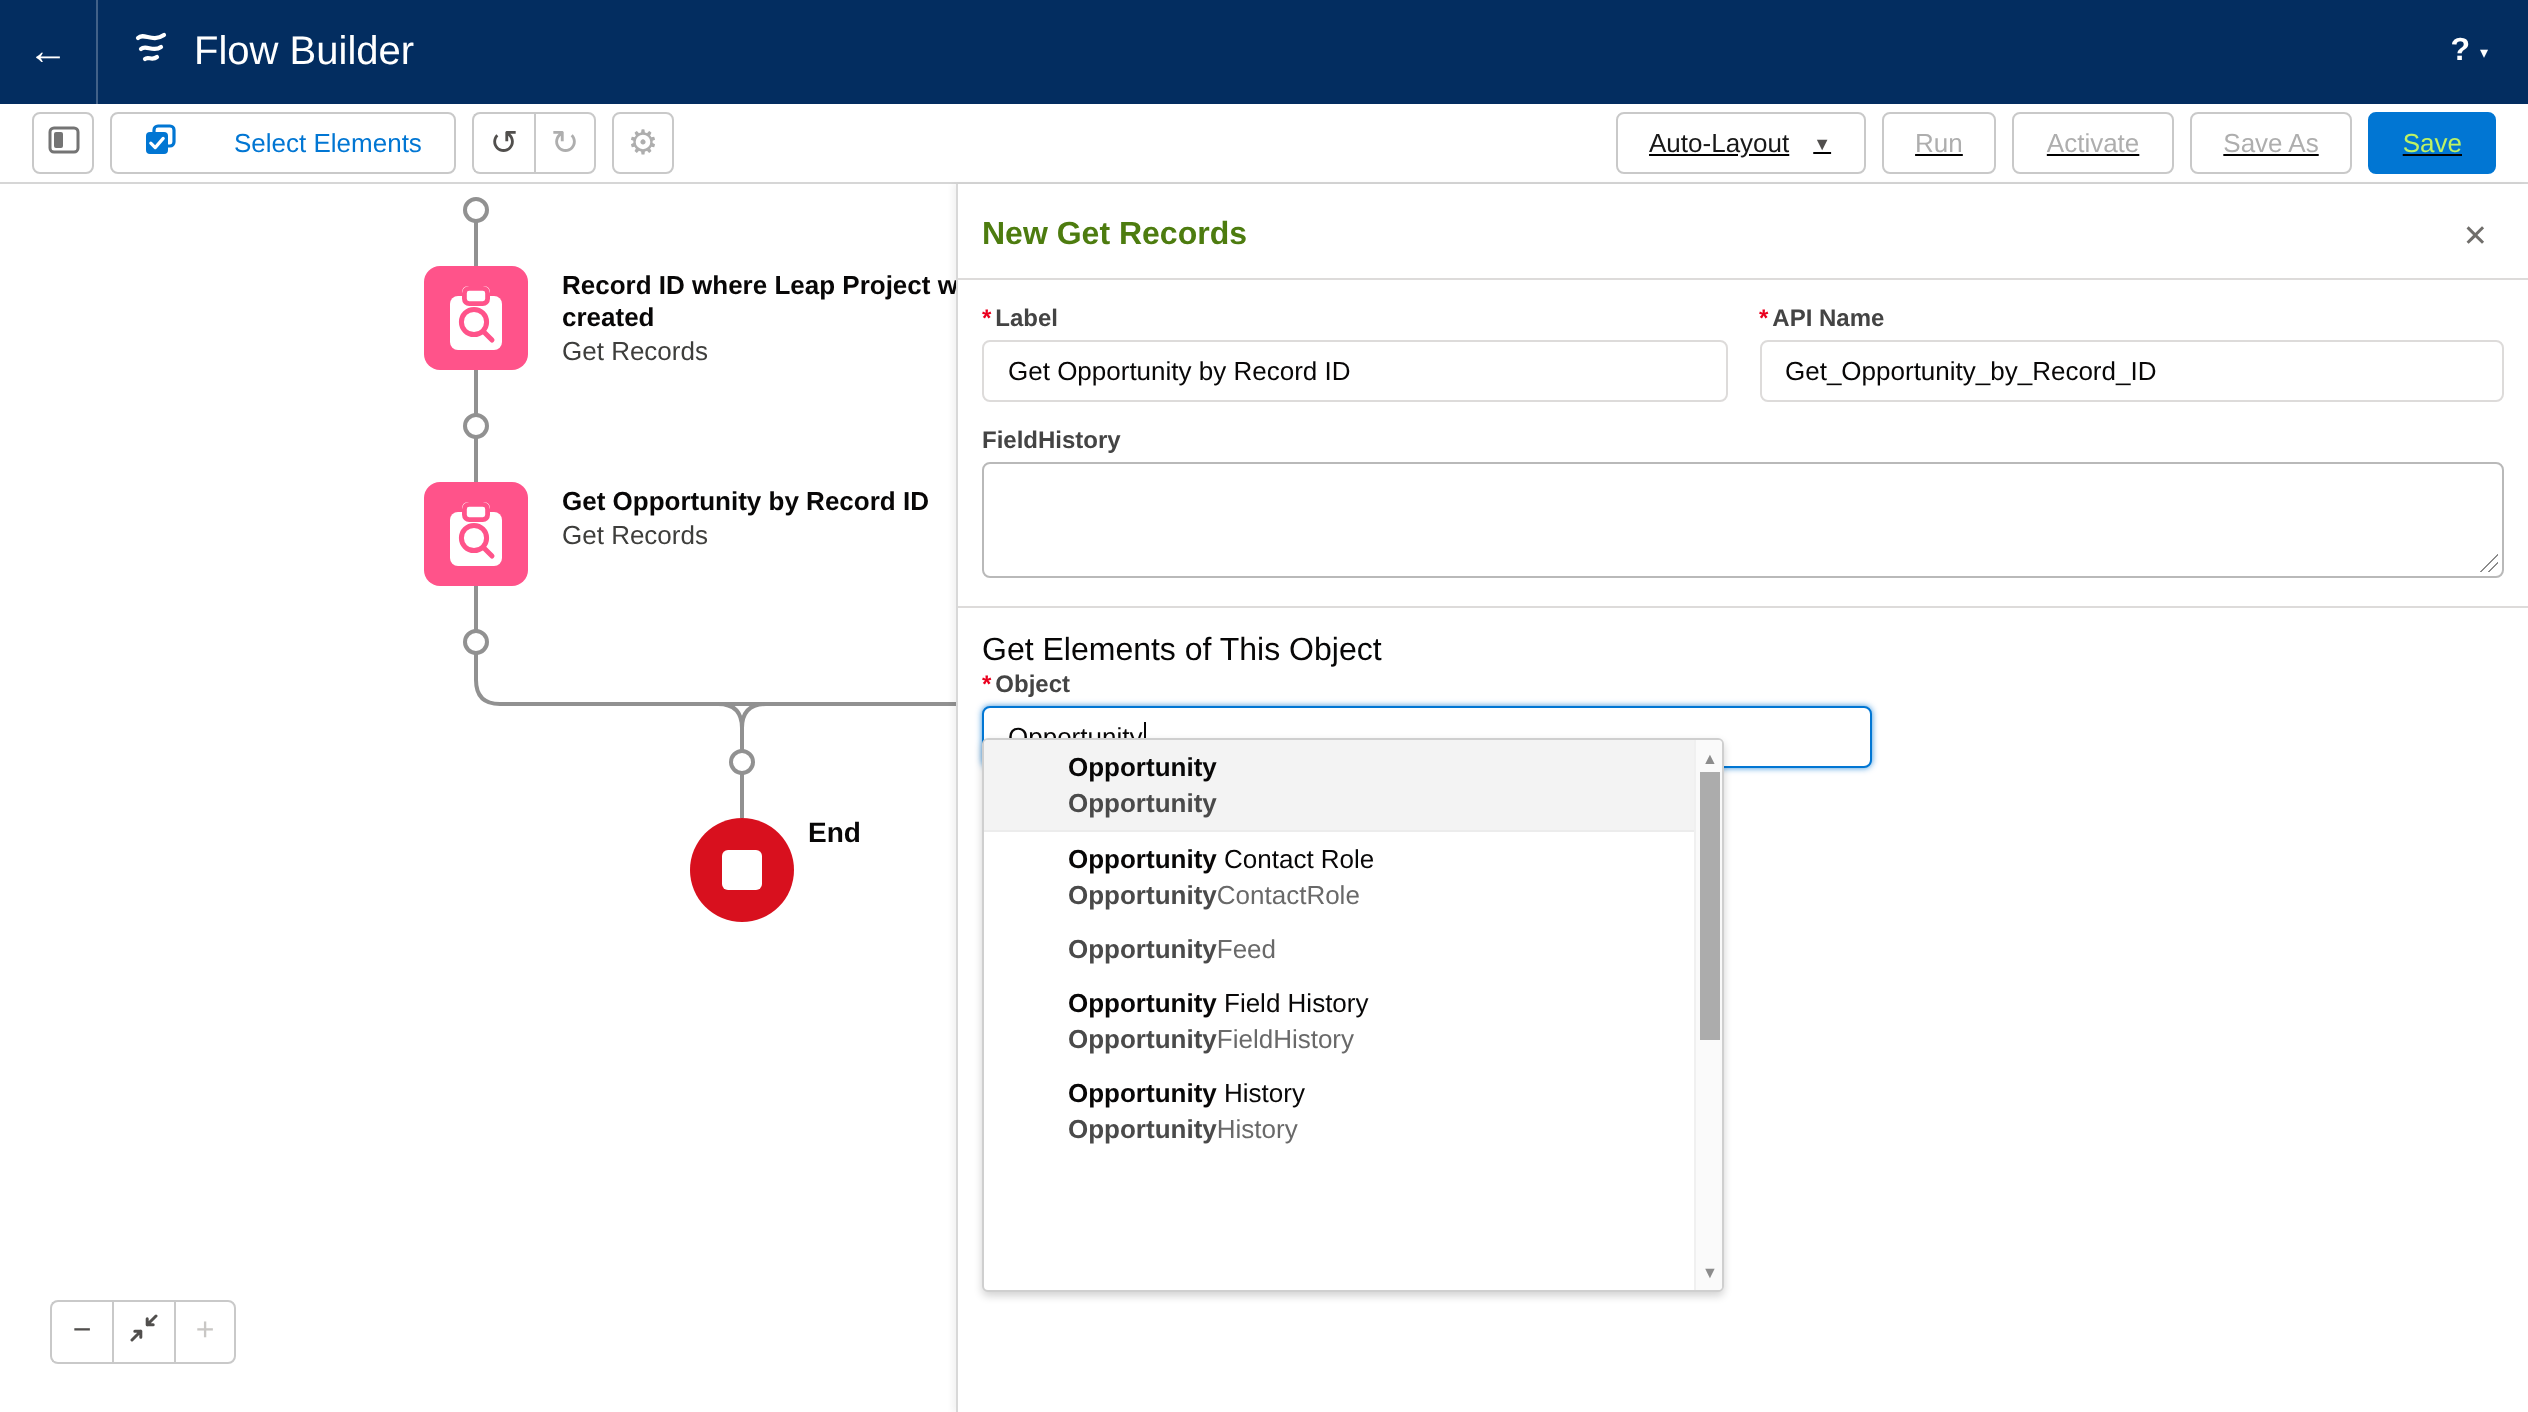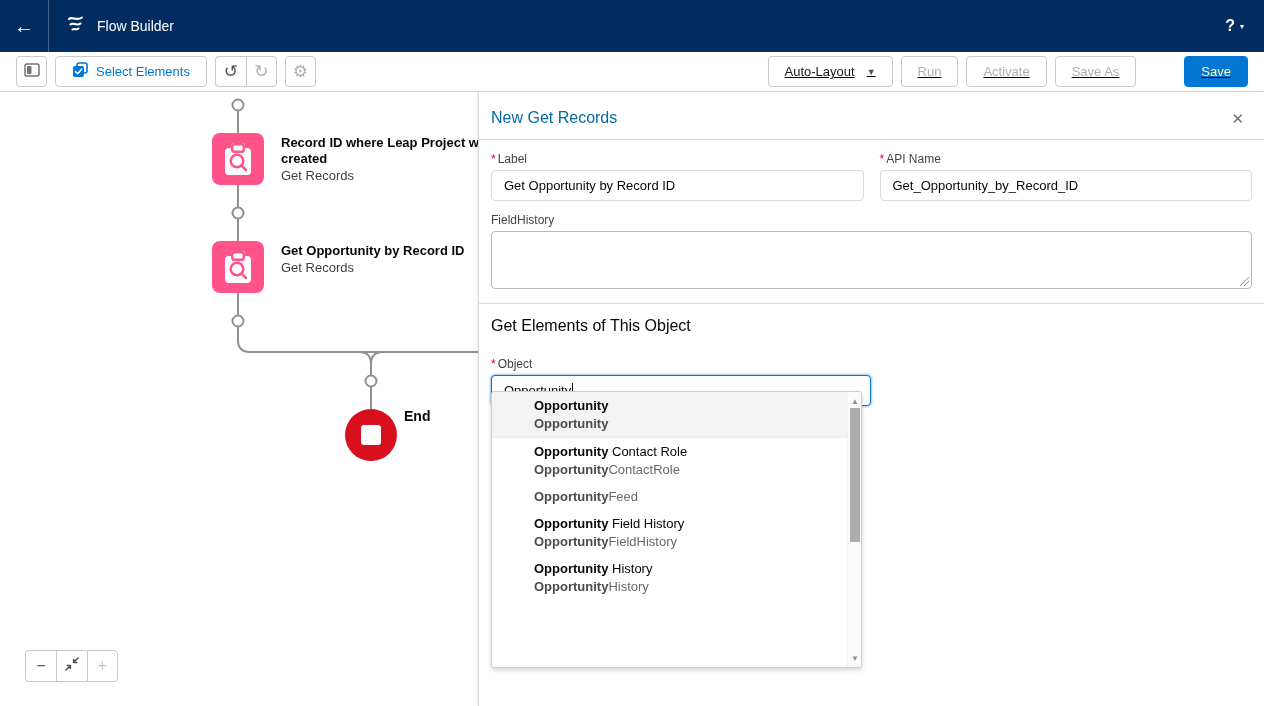--- a/index.html
+++ b/index.html
@@ -4,43 +4,43 @@
 <style>
   * { margin:0; padding:0; box-sizing:border-box; }
   html,body { width:1264px; height:706px; overflow:hidden;
     font-family:"Liberation Sans", sans-serif; background:#fff; }
 
   
   .app-header { height:52px; background:#032d60; display:flex; align-items:center; color:#fff; }
   .back-btn { width:49px; height:52px; display:flex; align-items:center; justify-content:center;
     font-size:20px; color:#fff; cursor:pointer; border-right:1px solid rgba(255,255,255,0.25); }
   .logo-wrap { display:flex; align-items:center; gap:10px; padding-left:16px; }
-  .app-title { font-size:14px; color:#fff; }
+  .app-title { font-size:20px; color:#fff; }
   .header-spacer { flex:1; }
   .help-wrap { display:flex; align-items:center; gap:5px; padding-right:20px; cursor:pointer; }
   .help-q { font-size:16px; font-weight:bold; }
   .help-caret { font-size:8px; color:#fff; }
 
   
   .toolbar { height:40px; background:#fff; border-bottom:1px solid #d6d6d6;
     display:flex; align-items:center; padding:0 16px; gap:8px; }
   .btn { height:31px; background:#fff; border:1px solid #c9c9c9; border-radius:4px;
     font-size:13px; display:inline-flex; align-items:center; justify-content:center;
-    padding:0 16px; color:#0176d3; cursor:pointer; font-family:inherit; }
+    padding:0 16px; color:#0176d3; cursor:pointer; font-family:inherit;gap:21px; }
   .icon-btn { width:31px; padding:0; color:#514f4d; }
   .btn-group { display:inline-flex; }
   .btn-group .btn { border-radius:0; border-right-width:0; }
   .btn-group .btn:first-child { border-radius:4px 0 0 4px; }
   .btn-group .btn:last-child { border-radius:0 4px 4px 0; border-right-width:1px; }
   .btn.disabled { color:#aeaeae; cursor:default; }
   .btn .uicon { font-size:17px; line-height:1; }
   .toolbar-right { margin-left:auto; display:flex; align-items:flex-start; gap:8px;text-decoration:underline; }
   .btn.dropdown-btn { color:#181818; gap:12px; min-width:114px; justify-content:space-between; }
   .caret-down { font-size:9px; color:#514f4d; }
-  .btn.brand { background:#0176d3; border-color:#0176d3; color:#fef9c3;margin-left:40px; }
+  .btn.brand { background:#0176d3; border-color:#0176d3; color:#bef264; }
   .sel-el-label { margin-left:8px; }
 
   
   .main { position:relative; height:614px; }
   .canvas { position:absolute; inset:0; background:#fff; }
   .connectors { position:absolute; left:0; top:0; }
 
   .flow-node { position:absolute; display:flex; align-items:flex-start; cursor:pointer; }
   .node-icon { width:52px; height:52px; border-radius:8px; background:#ff538a; flex:none;
     display:flex; align-items:center; justify-content:center; }
@@ -51,38 +51,38 @@
 
   .zoom-controls { position:absolute; left:25px; top:558px; display:inline-flex; }
   .zoom-controls .btn { width:31px; height:32px; padding:0; color:#514f4d; font-size:16px; }
   .zoom-controls .btn.disabled { color:#c9c7c5; }
 
   
   .panel { position:absolute; left:478px; top:0; width:786px; height:614px; background:#fff;
     border-left:1px solid #d8d8d8; box-shadow:-2px 0 3px rgba(0,0,0,0.05); }
   .panel-header { display:flex; align-items:center; justify-content:space-between;
     padding:17px 20px 12px 12px; border-bottom:1px solid #dddbda; }
-  .panel-title { font-size:16px; color:#0369a1; font-weight:400; }
+  .panel-title { font-size:16px; color:#4d7c0f; font-weight:700; }
   .close-btn { color:#706e6b; font-size:15px; cursor:pointer; background:none; border:none; line-height:1; }
   .panel-body { padding:12px 12px 0 12px; }
   .field-row { display:flex; gap:16px; }
   .field { flex:1; }
-  .f-label { display:block; font-size:12px; color:#444; margin-bottom:4px; }
+  .f-label { display:block; font-size:12px; color:#444; margin-bottom:4px;font-weight:bold; }
   .req { color:#ea001e; margin-right:2px; }
   .text-input { width:100%; height:31px; border:1px solid #dddbda; border-radius:4px;
     padding:0 12px; font-size:13px; color:#080707; font-family:inherit; background:#fff; }
   .desc-field { margin-top:12px; }
   .textarea { position:relative; width:100%; height:58px; border:1px solid #b9b9b9; border-radius:4px; background:#fff; }
   .textarea .grip { position:absolute; right:2px; bottom:2px; width:9px; height:9px;
     background:
       linear-gradient(135deg, transparent 48%, #8c8c8c 48%, #8c8c8c 54%, transparent 54%,
         transparent 70%, #8c8c8c 70%, #8c8c8c 76%, transparent 76%); }
   .section-divider { height:1px; background:#dddbda; margin:14px -12px 0 -12px; }
   .section-heading { font-size:16px; color:#080707; font-weight:400; margin-top:13px; }
-  .object-field { margin-top:22px; width:380px; position:relative; }
+  .object-field { width:445px; position:relative; }
   .combo-input { display:flex; align-items:center; width:100%; height:31px;
     border:1px solid #0176d3; border-radius:4px; padding:0 12px; font-size:13px; color:#080707;
     background:#fff; box-shadow:0 0 3px rgba(1,118,211,0.8); }
   .caret-bar { display:inline-block; width:1px; height:15px; background:#080707; margin-left:1px; }
 
   .listbox { position:absolute; left:0; top:34px; width:371px; height:277px; background:#fff;
     border:1px solid #cfcfcf; border-radius:3px; box-shadow:0 2px 4px rgba(0,0,0,0.18); overflow:hidden; }
   .listbox-items { position:absolute; left:0; top:0; right:14px; bottom:0; }
   .opt { padding:5px 10px 4px 42px; cursor:pointer; }
   .opt.selected { background:#f3f3f3; border-bottom:1px solid #ececec; }

